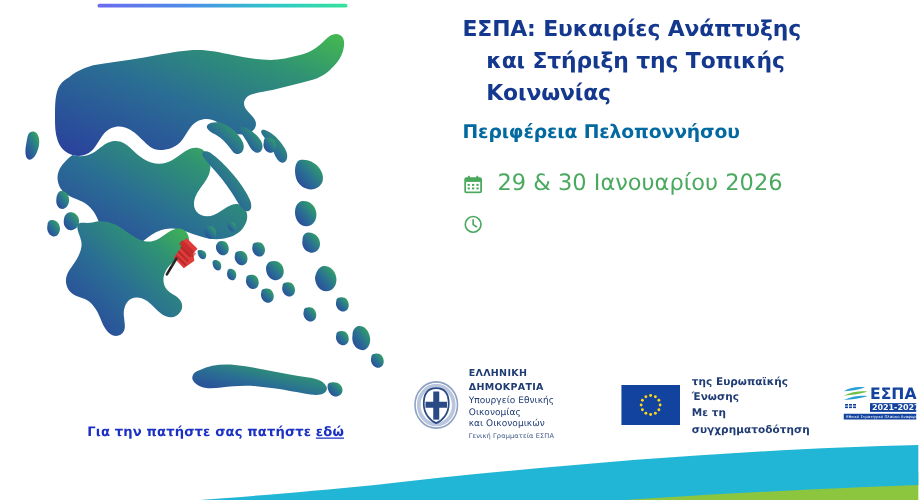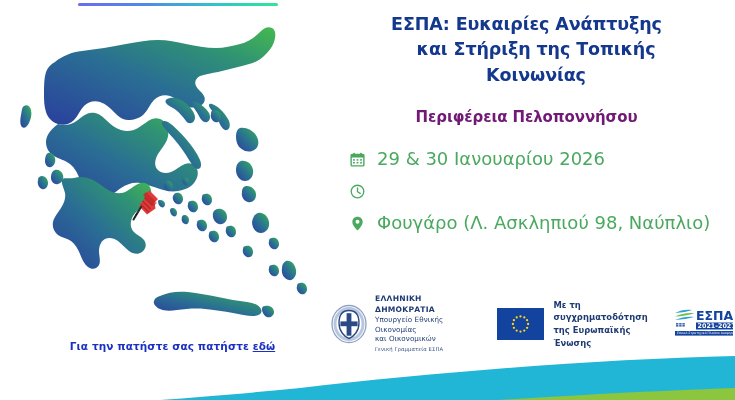--- a/index.html
+++ b/index.html
@@ -54,37 +54,36 @@
   }
   .reg-line .reg-link {
     color: #1a2fc4;
     text-decoration: underline;
     cursor: pointer;
   }
 
   
   .content {
     position: absolute;
-    left: 349px; top: 12px;
+    left: 370px; top: 12px;
     width: 355px;
-    text-align: center;
   }
   .title {
     font-size: 17.5px;
     font-weight: 700;
     line-height: 1.45;
     color: #14388e;
     letter-spacing: -0.1px;
   }
   .title .l2 { display: block; margin-left: 19px; }
   .subtitle {
-    margin-top: 20px;
+    margin-top: 8px;
     font-size: 15px;
     font-weight: 700;
-    color: #701a75;
+    color: #0369a1;
     letter-spacing: -0.1px;
   }
 
   .details { margin-top: 24px; }
   .detail-row {
     display: flex;
     align-items: center;
     gap: 12px;
     margin-bottom: 15px;
     color: #4aa95e;
@@ -296,29 +295,20 @@
 
       <div class="detail-row">
         <span class="d-icon">
           <svg width="15" height="15" viewBox="0 0 16 16" xmlns="http://www.w3.org/2000/svg">
             <circle cx="8" cy="8" r="6.7" fill="none" stroke="#4aa95e" stroke-width="1.4"></circle>
             <path d="M8 4.2 V8.2 L10.9 10" fill="none" stroke="#4aa95e" stroke-width="1.4" stroke-linecap="round" stroke-linejoin="round"></path>
           </svg>
         </span>
       </div>
 
-      <div class="detail-row">
-        <span class="d-icon">
-          <svg width="15" height="15" viewBox="0 0 16 16" xmlns="http://www.w3.org/2000/svg">
-            <path d="M8 0.9 C4.9 0.9 2.5 3.3 2.5 6.3 C2.5 10.3 8 15.3 8 15.3 C8 15.3 13.5 10.3 13.5 6.3 C13.5 3.3 11.1 0.9 8 0.9 Z" fill="#4aa95e"></path>
-            <circle cx="8" cy="6.2" r="2.1" fill="#ffffff"></circle>
-          </svg>
-        </span>
-        <span class="d-text">Φουγάρο (Λ. Ασκληπιού 98, Ναύπλιο)</span>
-      </div>
 
     </div>
   </div>
 
   <div class="logos">
 
     <div class="logo-gr">
       <span class="gr-emblem">
         <svg viewBox="0 0 38 40" width="38" height="40" xmlns="http://www.w3.org/2000/svg">
           <ellipse cx="19" cy="20" rx="17" ry="18.5" fill="none" stroke="#8fa3c4" stroke-width="1.3"></ellipse>
@@ -350,22 +340,22 @@
             <circle cx="23.5" cy="23.6" r="1.15"></circle>
             <circle cx="19.7" cy="22.6" r="1.15"></circle>
             <circle cx="16.9" cy="19.8" r="1.15"></circle>
             <circle cx="15.9" cy="16" r="1.15"></circle>
             <circle cx="16.9" cy="12.2" r="1.15"></circle>
             <circle cx="19.7" cy="9.4" r="1.15"></circle>
           </g>
         </svg>
       </span>
       <span class="eu-text">
+        <div>της Ευρωπαϊκής Ένωσης</div>
         <div>Με τη συγχρηματοδότηση</div>
-        <div>της Ευρωπαϊκής Ένωσης</div>
       </span>
     </div>
 
     <div class="logo-espa">
       <svg viewBox="0 0 62 34" width="62" height="34" xmlns="http://www.w3.org/2000/svg">
         <g>
           <path d="M2,8 C7,5 14,4 19,5 C15,6.6 9,7.6 2,8 Z" fill="#2a9fd8"></path>
           <path d="M2,11.5 C8,8.6 16,7.4 21,8.4 C16,10 9,11 2,11.5 Z" fill="#6fbf49"></path>
           <path d="M2,15 C8,12.2 16,11 21,12 C16,13.6 9,14.6 2,15 Z" fill="#2a9fd8"></path>
         </g>

